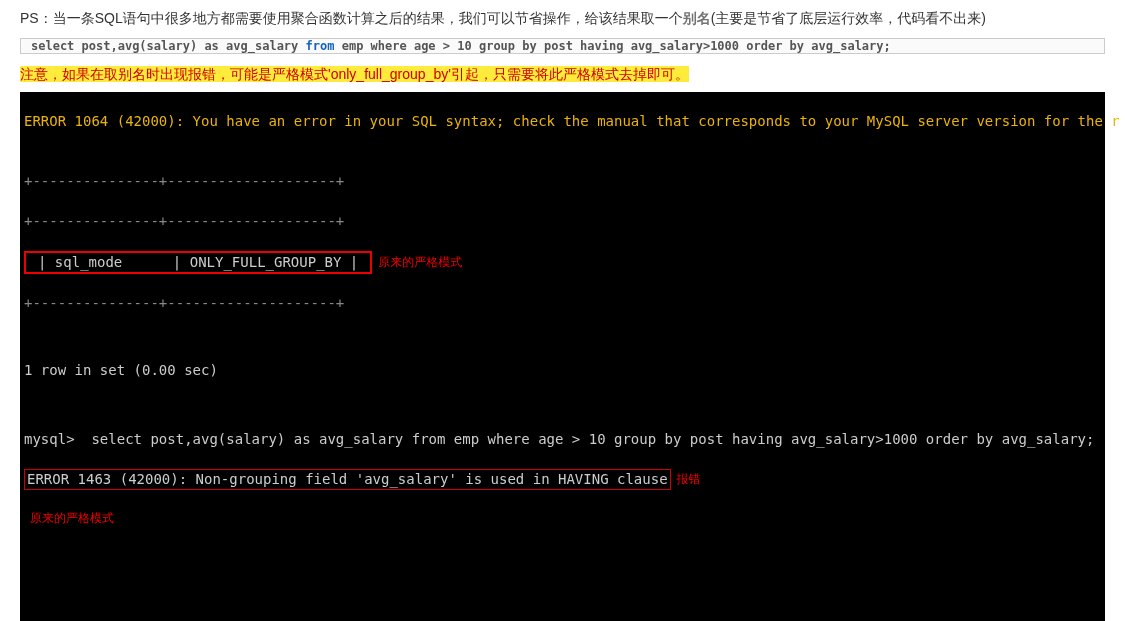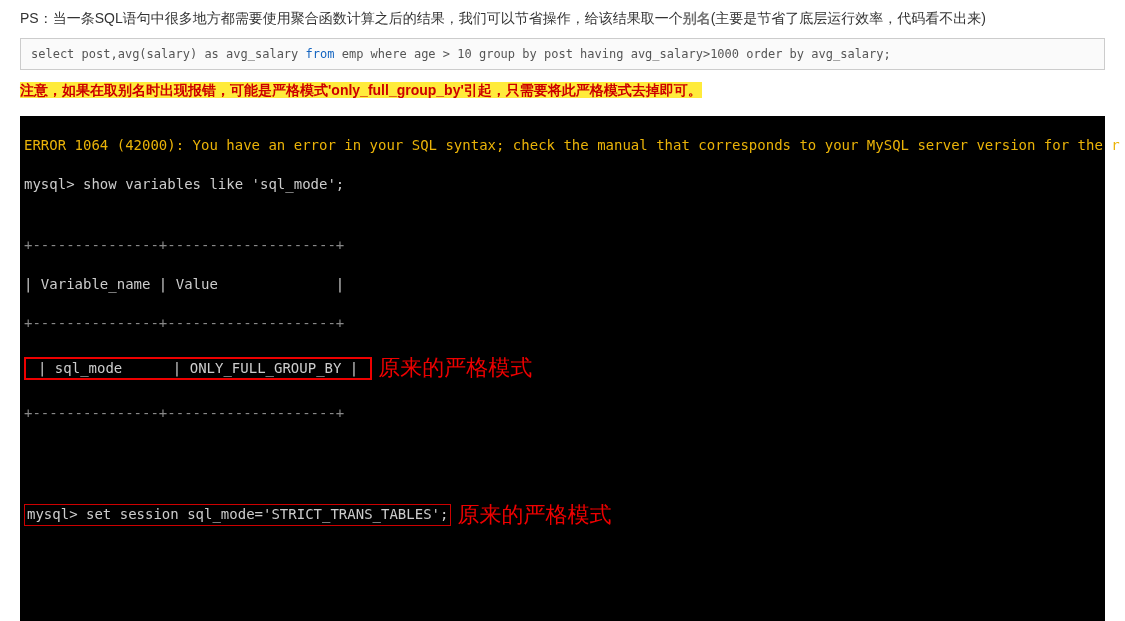--- a/index.html
+++ b/index.html
@@ -14,32 +14,32 @@
   .ps-line {
     margin-bottom: 10px;
   }
   .ps-line .red-bold {
     color: #737373;
     font-weight: bold;
   }
   .code-box {
     border: 1px solid #ccc;
     background: #fafafa;
-    padding: 8px 10px;
+    padding: 0 10px;
     font-family: Consolas, Menlo, monospace;
     font-size: 12px;
     color: #555;
     margin-bottom: 12px;
     white-space: pre;
     overflow: hidden;
+    font-weight: bold;
   }
   .kw-blue { color: #1565c0; }
   .note-line {
-    margin-bottom: 16px;
-    font-weight: bold;
+    margin-bottom: 8px;
   }
   .note-line span.hl {
     background: #ffeb3b;
     color: #c00;
   }
   .terminal {
     background: #000;
     color: #ccc;
     font-family: "Lucida Console", Consolas, monospace;
     font-size: 14px;
@@ -60,21 +60,21 @@
     color: #888;
   }
   .redbox1 {
     border: 2px solid #e00;
     display: inline-block;
     padding: 0 12px;
   }
   .anno {
     color: #e00;
     font-family: "Microsoft YaHei", Arial, sans-serif;
-    font-size: 22px;
+    font-size: 12px;
     display: inline-block;
     margin-left: 6px;
   }
   .redthin {
     border: 1px solid #c00;
     display: inline-block;
     padding: 0 2px;
   }
 </style>
 </head>
@@ -83,31 +83,32 @@
 <div class="ps-line">
   <span>PS：当一条SQL语句中很多地方都需要使用聚合函数计算之后的结果，我们可以节省操作，给该结果取一个</span><span class="red-bold">别名</span><span>(主要是节省了底层运行效率，代码看不出来)</span>
 </div>
 
 <div class="code-box"><span>select post,avg(salary) as avg_salary </span><span class="kw-blue">from</span><span> emp where age &gt; 10 group by post having avg_salary&gt;1000 order by avg_salary;</span></div>
 
 <div class="note-line"><span class="hl">注意，如果在取别名时出现报错，可能是严格模式'only_full_group_by'引起，只需要将此严格模式去掉即可。</span></div>
 
 <div class="terminal">
 <div class="faded">ERROR 1064 (42000): You have an error in your SQL syntax; check the manual that corresponds to your MySQL server version for the r</div>
-<div>mysql&gt; show variables like 'sql_mode';</div>
 <div class="tbl">
 <div class="row sep">+---------------+--------------------+</div>
-<div class="row">| Variable_name | Value              |</div>
 <div class="row sep">+---------------+--------------------+</div>
 <div style="display:flex;align-items:center;"><span class="redbox1"><span class="row">| sql_mode      | ONLY_FULL_GROUP_BY |</span></span><span class="anno">原来的严格模式</span></div>
 <div class="row sep">+---------------+--------------------+</div>
 </div>
 <div style="height:6px;"></div>
+<div>1 row in set (0.00 sec)</div>
 <div style="height:10px;"></div>
-<div style="display:flex;align-items:center;"><span class="redthin"><span>mysql&gt; set session sql_mode='STRICT_TRANS_TABLES';</span></span><span class="anno">原来的严格模式</span></div>
+<div>mysql&gt;  select post,avg(salary) as avg_salary from emp where age &gt; 10 group by post having avg_salary&gt;1000 order by avg_salary;</div>
+<div style="display:flex;align-items:center;"><span class="redthin"><span>ERROR 1463 (42000): Non-grouping field 'avg_salary' is used in HAVING clause</span></span><span class="anno">报错</span></div>
+<div style="display:flex;align-items:center;"><span class="anno">原来的严格模式</span></div>
 
 
 
 
 
 
 
 
 
 </div>

